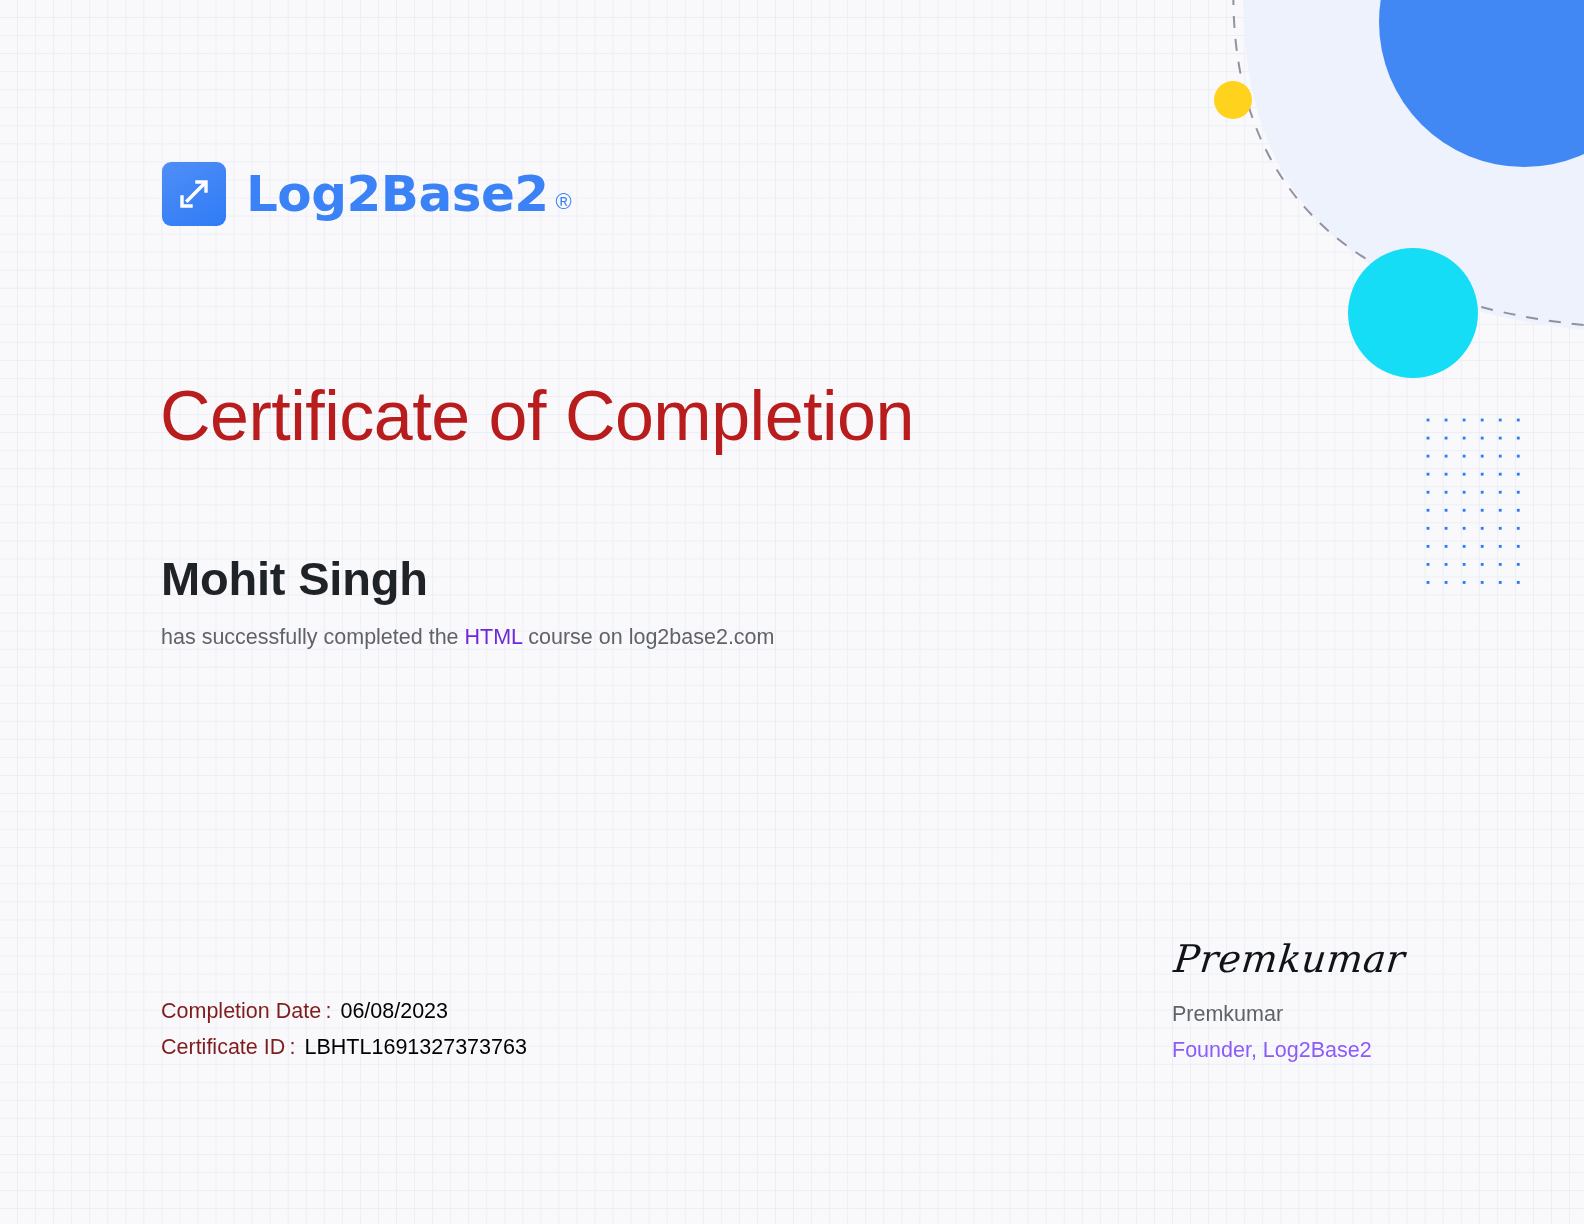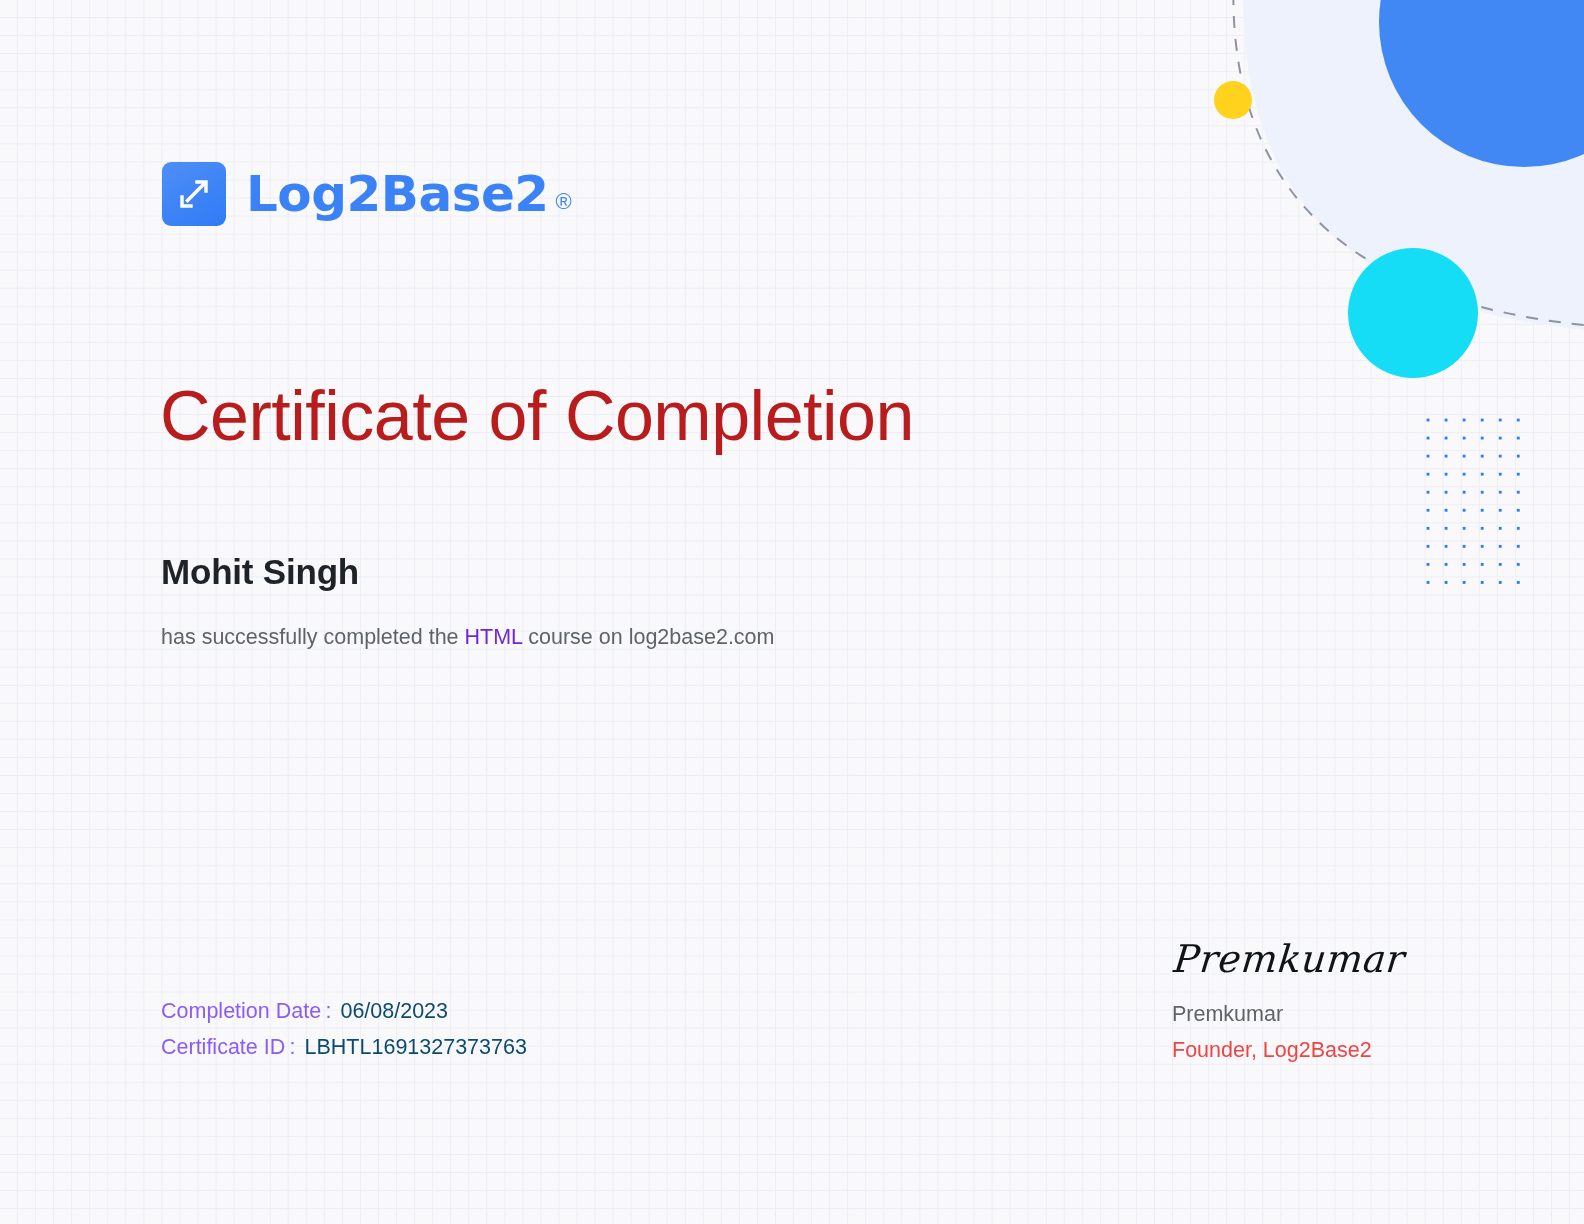--- a/index.html
+++ b/index.html
@@ -106,21 +106,21 @@
     color: #b91c1c;
     letter-spacing: -0.5px;
     line-height: 1;
     white-space: nowrap;
   }
 
   .recipient-name {
     position: absolute;
     left: 161px;
     top: 551px;
-    font-size: 35px;
+    font-size: 47px;
     font-weight: 700;
     color: #1f2328;
     letter-spacing: -0.2px;
     line-height: 1.2;
     white-space: nowrap;
   }
 
   .completion-text {
     position: absolute;
     left: 161px;
@@ -137,22 +137,22 @@
   
   .meta {
     position: absolute;
     left: 161px;
     top: 993px;
     font-size: 21.5px;
     color: #5f6368;
     line-height: 36px;
   }
   .meta-row { white-space: nowrap; }
-  .meta-label { color: #8b5cf6; }
-  .meta-value { color: #0c4a6e; margin-left: 9px; }
+  .meta-label { color: #7f1d1d; }
+  .meta-value { color: #000000; margin-left: 9px; }
 
   
   .signature-block {
     position: absolute;
     left: 1172px;
     top: 940px;
     width: 340px;
   }
   .signature-script {
     font-family: "DejaVu Serif", serif;
@@ -167,21 +167,21 @@
   }
   .signature-name {
     margin-top: 18px;
     font-size: 21.5px;
     color: #5f6368;
     line-height: 36px;
     white-space: nowrap;
   }
   .signature-role {
     font-size: 21.5px;
-    color: #ef4444;
+    color: #8b5cf6;
     line-height: 36px;
     white-space: nowrap;
   }
 </style>
 </head>
 <body>
 
 <div id="certificate">
 
   <div class="grid-layer"></div>

